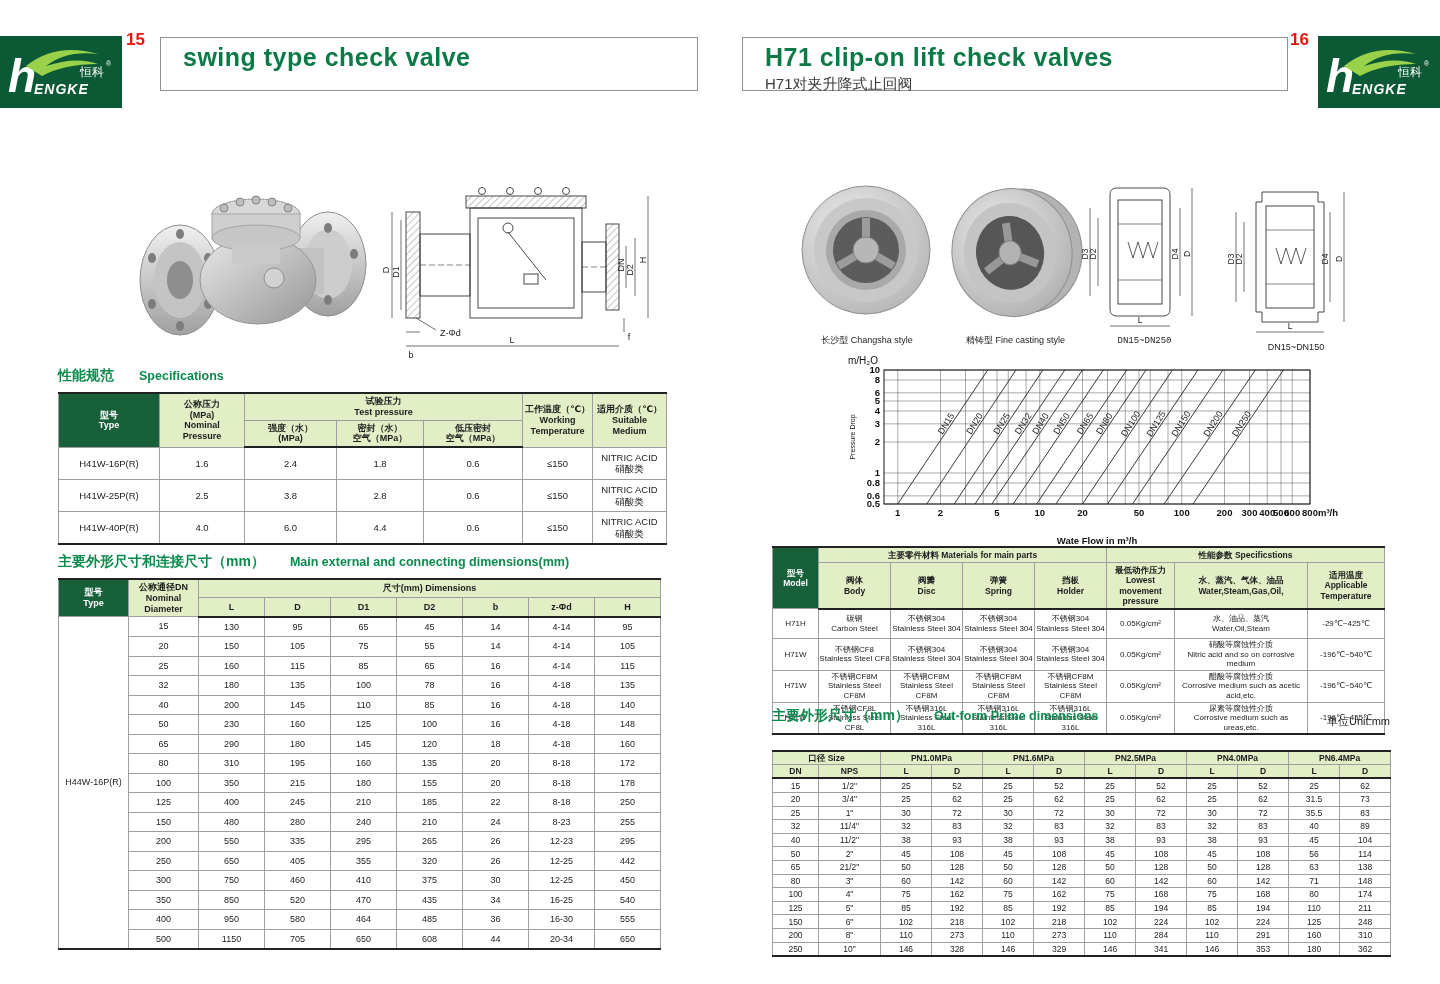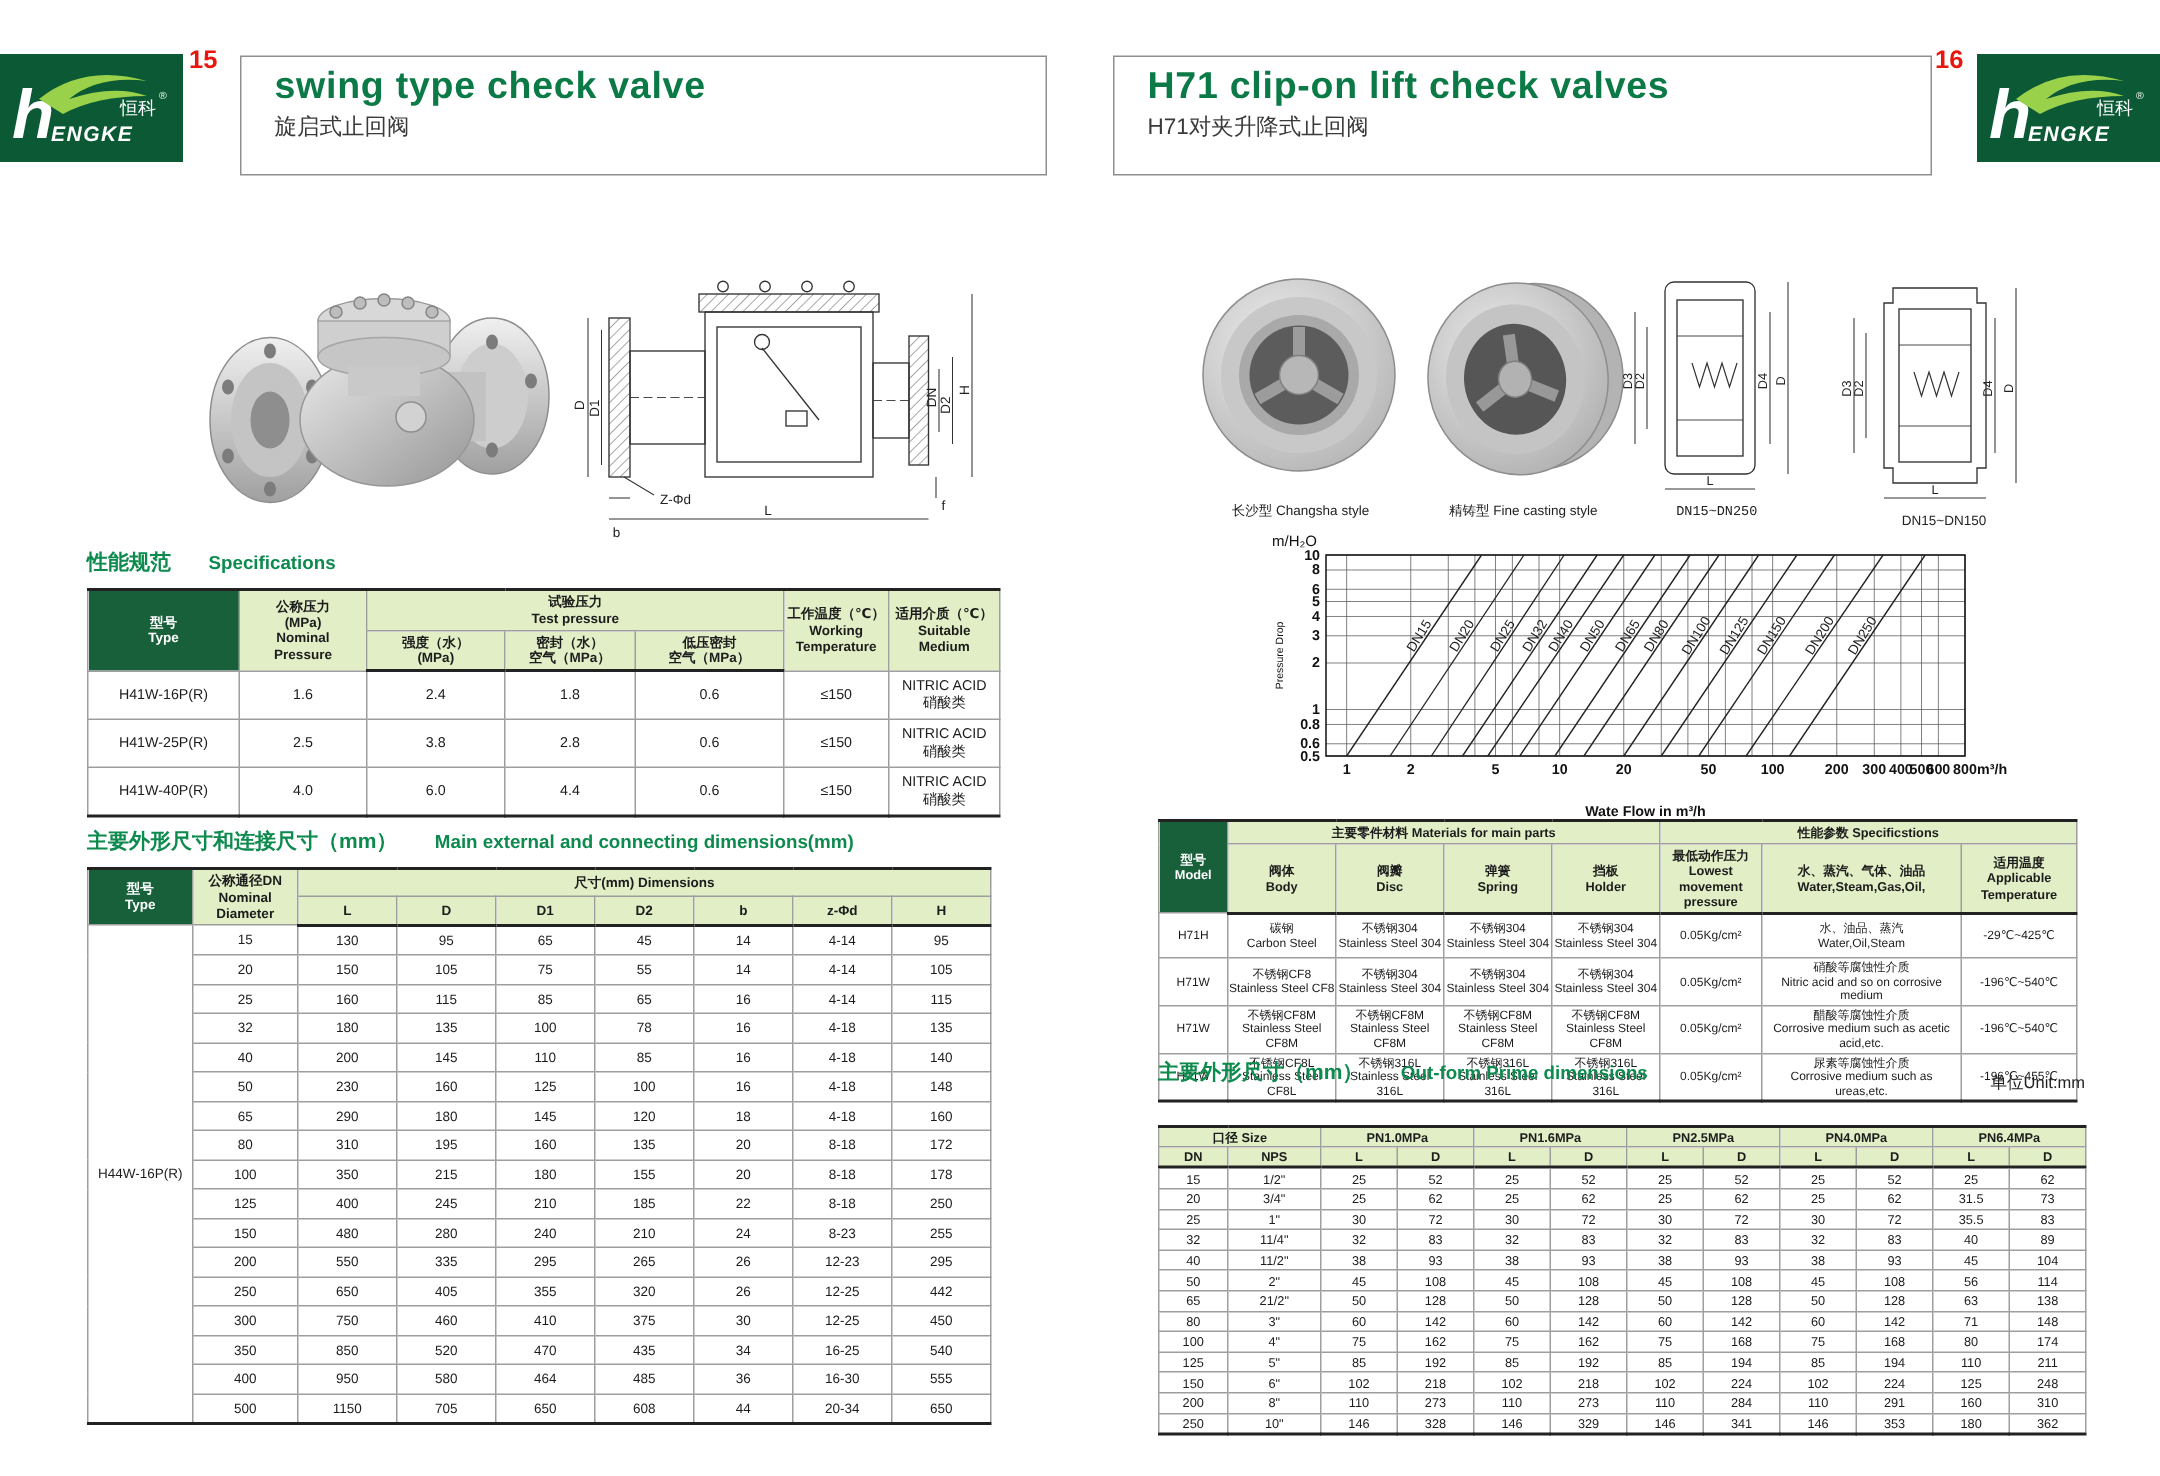--- a/index.html
+++ b/index.html
@@ -2,21 +2,21 @@
 <html><head>
 <meta charset="utf-8">
 <style>
   html,body{margin:0;padding:0;background:#fff;}
   body{width:1440px;height:984px;font-family:"Liberation Sans","DejaVu Sans",sans-serif;color:#1c1c1c;}
   #sheet{position:relative;width:1440px;height:984px;background:#fff;overflow:hidden;}
   .abs{position:absolute;}
   
   .logo-box{width:122px;height:72px;background:#0b5a35;}
   .page-num{font-size:17px;font-weight:bold;color:#e8160c;}
-  .title-box{height:80px;border:1px solid #8f8f8f;box-sizing:border-box;padding:6px 0 0 22px;background:#fff;}
+  .title-box{height:54px;border:1px solid #8f8f8f;box-sizing:border-box;padding:6px 0 0 22px;background:#fff;}
   .title-en{font-size:25px;font-weight:bold;color:#0c7a47;letter-spacing:.5px;line-height:1.1;}
   .title-cn{font-size:15px;color:#3a3a3a;margin-top:3px;}
   
   .sec-h{font-weight:bold;color:#0d8a4e;white-space:nowrap;}
   .sec-h .cn{font-size:14px;}
   .sec-h .en{font-size:12.5px;margin-left:25px;}
   .unit-note{font-size:11px;color:#222;text-align:right;}
   
   table.tbl{border-collapse:collapse;table-layout:fixed;background:#fff;border-top:2px solid #222;border-bottom:2px solid #222;border-left:1px solid #9a9a9a;border-right:1px solid #9a9a9a;}
   .tbl th,.tbl td{border:1px solid #9e9e9e;text-align:center;vertical-align:middle;white-space:pre-line;overflow:hidden;padding:1px 0;line-height:1.2;}
@@ -45,21 +45,20 @@
       <text x="8" y="56" font-size="46" font-style="italic" font-weight="bold" fill="#fff">h</text>
       <path d="M26 30 Q56 6 98 18 Q66 14 46 30 Q76 20 98 28 Q64 28 42 40 Z" fill="#9ad14b"></path>
       <text x="34" y="58" font-size="14" font-weight="bold" font-style="italic" fill="#fff" letter-spacing="1">ENGKE</text>
       <text x="80" y="40" font-size="12" fill="#fff">恒科</text>
       <text x="106" y="30" font-size="7" fill="#fff">®</text>
     </svg>
   </div>
   <div class="abs page-num" style="left:126px;top:30px;">15</div>
   <div class="abs title-box" style="left:160px;top:37px;width:538px;">
     <div class="title-en">swing type check valve</div>
-    <div class="title-cn">旋启式止回阀</div>
   </div>
 
   <div class="abs title-box" style="left:742px;top:37px;width:546px;">
     <div class="title-en">H71 clip-on lift check valves</div>
     <div class="title-cn">H71对夹升降式止回阀</div>
   </div>
   <div class="abs page-num" style="left:1290px;top:30px;">16</div>
   <div class="abs logo-box" style="left:1318px;top:36px;">
     <svg width="122" height="72" viewBox="0 0 122 72">
       <text x="8" y="56" font-size="46" font-style="italic" font-weight="bold" fill="#fff">h</text>

